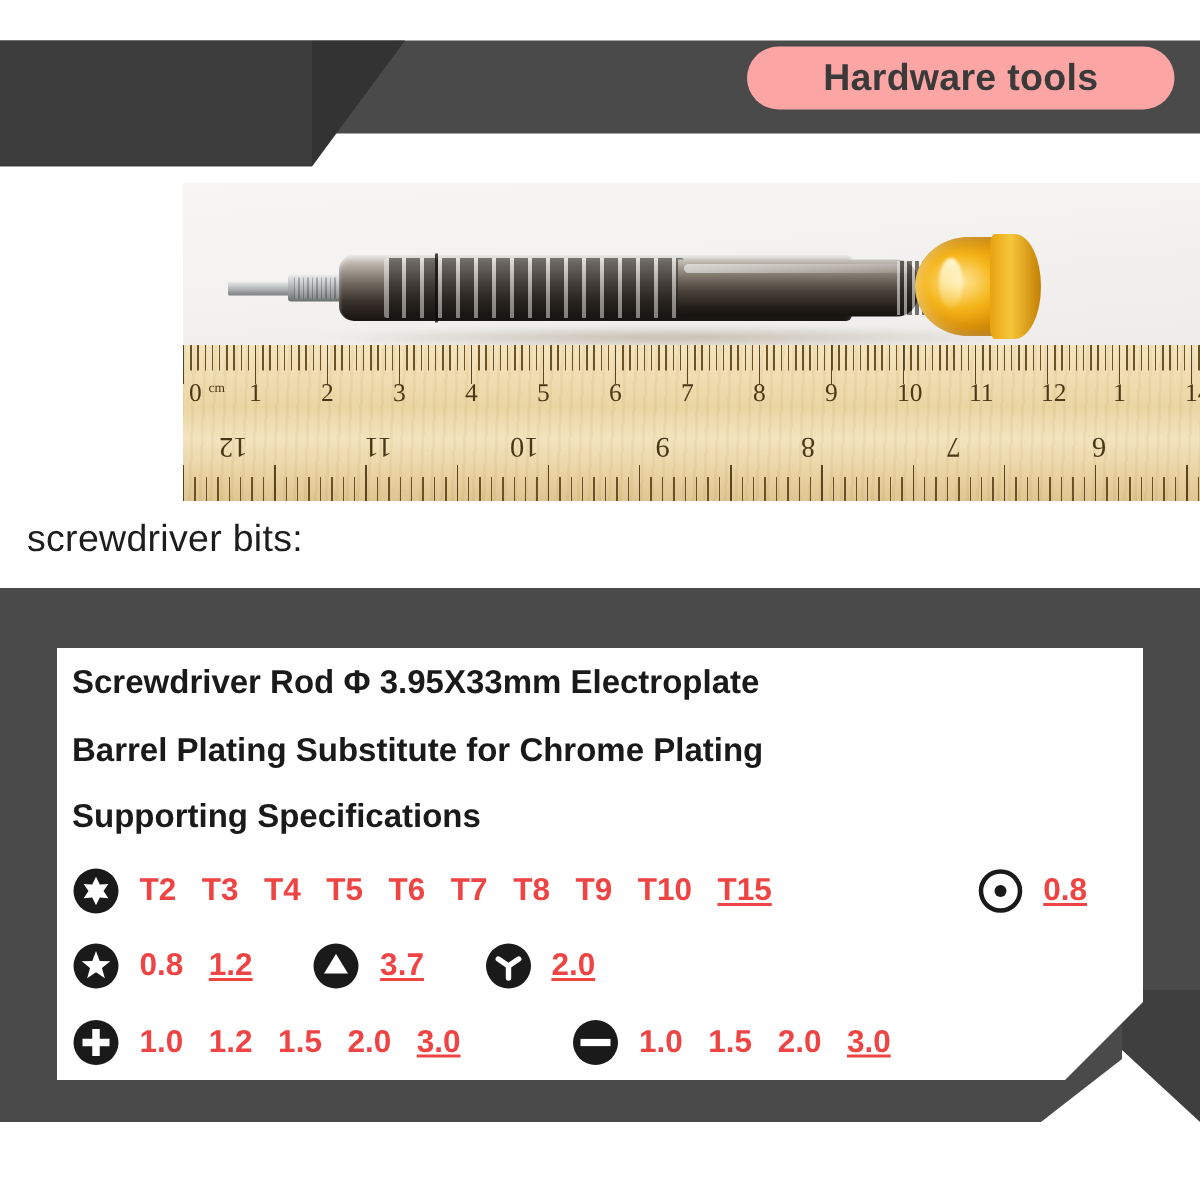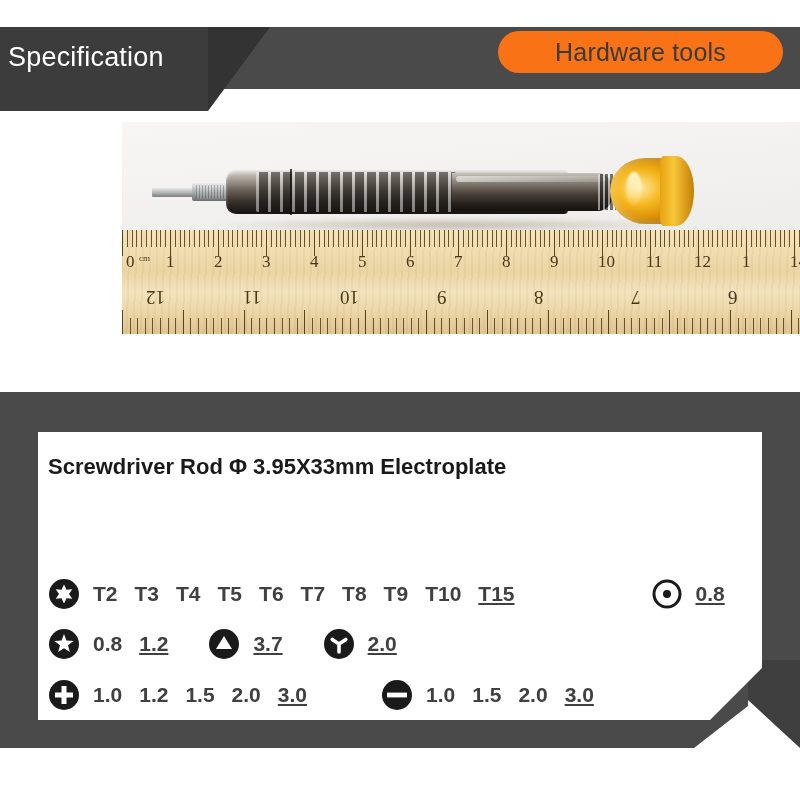--- a/index.html
+++ b/index.html
@@ -59,26 +59,27 @@
     border-top: 84px solid #333333;
     border-right: 62px solid transparent;
     z-index: 2;
   }
   .header-pill {
     position: absolute;
     right: 17px;
     top: 31px;
     height: 42px;
     min-width: 285px;
-    background: #f97316;
+    background: #fca5a5;
     border-radius: 21px;
     z-index: 5;
     display: flex;
     align-items: center;
     justify-content: center;
+    font-weight: bold;
   }
   .header-pill-label {
     font-size: 25px;
     color: #3a3a3a;
     letter-spacing: 0.2px;
     white-space: nowrap;
     font-stretch: condensed;
   }
 
   
@@ -358,21 +359,21 @@
     clip-path: polygon(0 0, 724px 0, 724px 236px, 672px 288px, 0 288px);
   }
   .spec-line {
     position: absolute;
     left: 48px;
     font-size: 22px;
     font-weight: bold;
     color: #1a1a1a;
     white-space: nowrap;
   }
-  .spec-line.l1 { top: 454px; }
+  .spec-line.l1 { top: 442px; }
   .spec-line.l2 { top: 487px; }
   .spec-line.l3 { top: 531px; }
 
   
   .bit-row {
     position: absolute;
     left: 48px;
     display: flex;
     align-items: center;
     height: 34px;
@@ -392,38 +393,37 @@
     display: block;
   }
   .bit-sizes {
     display: flex;
     align-items: center;
     margin-left: 13px;
   }
   .bit-size {
     font-size: 21px;
     font-weight: bold;
-    color: #404040;
+    color: #ef4444;
     margin-right: 17px;
     white-space: nowrap;
   }
   .bit-size:last-child { margin-right: 0; text-decoration: underline; }
   .gap-lg { width: 74px; }
   .gap-md { width: 40px; }
   .gap-xl { width: 136px; }
 </style>
 </head>
 <body>
 
 <div id="page">
 
   <div class="header-band"></div>
   <div class="header-fold"></div>
   <div class="header-tab"></div>
-  <div class="header-tab-label">Specification</div>
 
   <div class="header-pill">
     <span class="header-pill-label">Hardware tools</span>
   </div>
 
   <div class="photo">
     <div class="photo-bg"></div>
 
     <div class="sd">
       <div class="sd-shadow"></div>
@@ -470,26 +470,29 @@
           <span style="left: 218px;">10</span>
           <span style="left: 315px;">9</span>
           <span style="left: 412px;">8</span>
           <span style="left: 509px;">7</span>
           <span style="left: 606px;">6</span>
         </div>
     <div class="ruler-unit" style="left: 17px; top: 23px;">cm</div>
       </div>
   </div>
 
+  <div class="bits-heading">screwdriver bits:</div>
 
   <div class="spec-panel"></div>
   <div class="spec-panel-right"></div>
   <div class="spec-card"></div>
 
   <div class="spec-line l1">Screwdriver Rod Φ 3.95X33mm    Electroplate</div>
+  <div class="spec-line l2">Barrel Plating Substitute for Chrome Plating</div>
+  <div class="spec-line l3">Supporting Specifications</div>
 
   <div class="bit-row r1" id="bit-row-0">
       <div class="bit-group">
         <svg viewBox="0 0 32 32" class="bit-icon">
           <circle cx="16" cy="16" r="15" fill="#1a1a1a"></circle>
           <path d="M16.00 6.50L18.50 11.67L24.23 11.25L21.00 16.00L24.23 20.75L18.50 20.33L16.00 25.50L13.50 20.33L7.77 20.75L11.00 16.00L7.77 11.25L13.50 11.67Z" fill="#ffffff"></path>
         </svg>
         <div class="bit-sizes">
           <span class="bit-size">T2</span>
           <span class="bit-size">T3</span>

